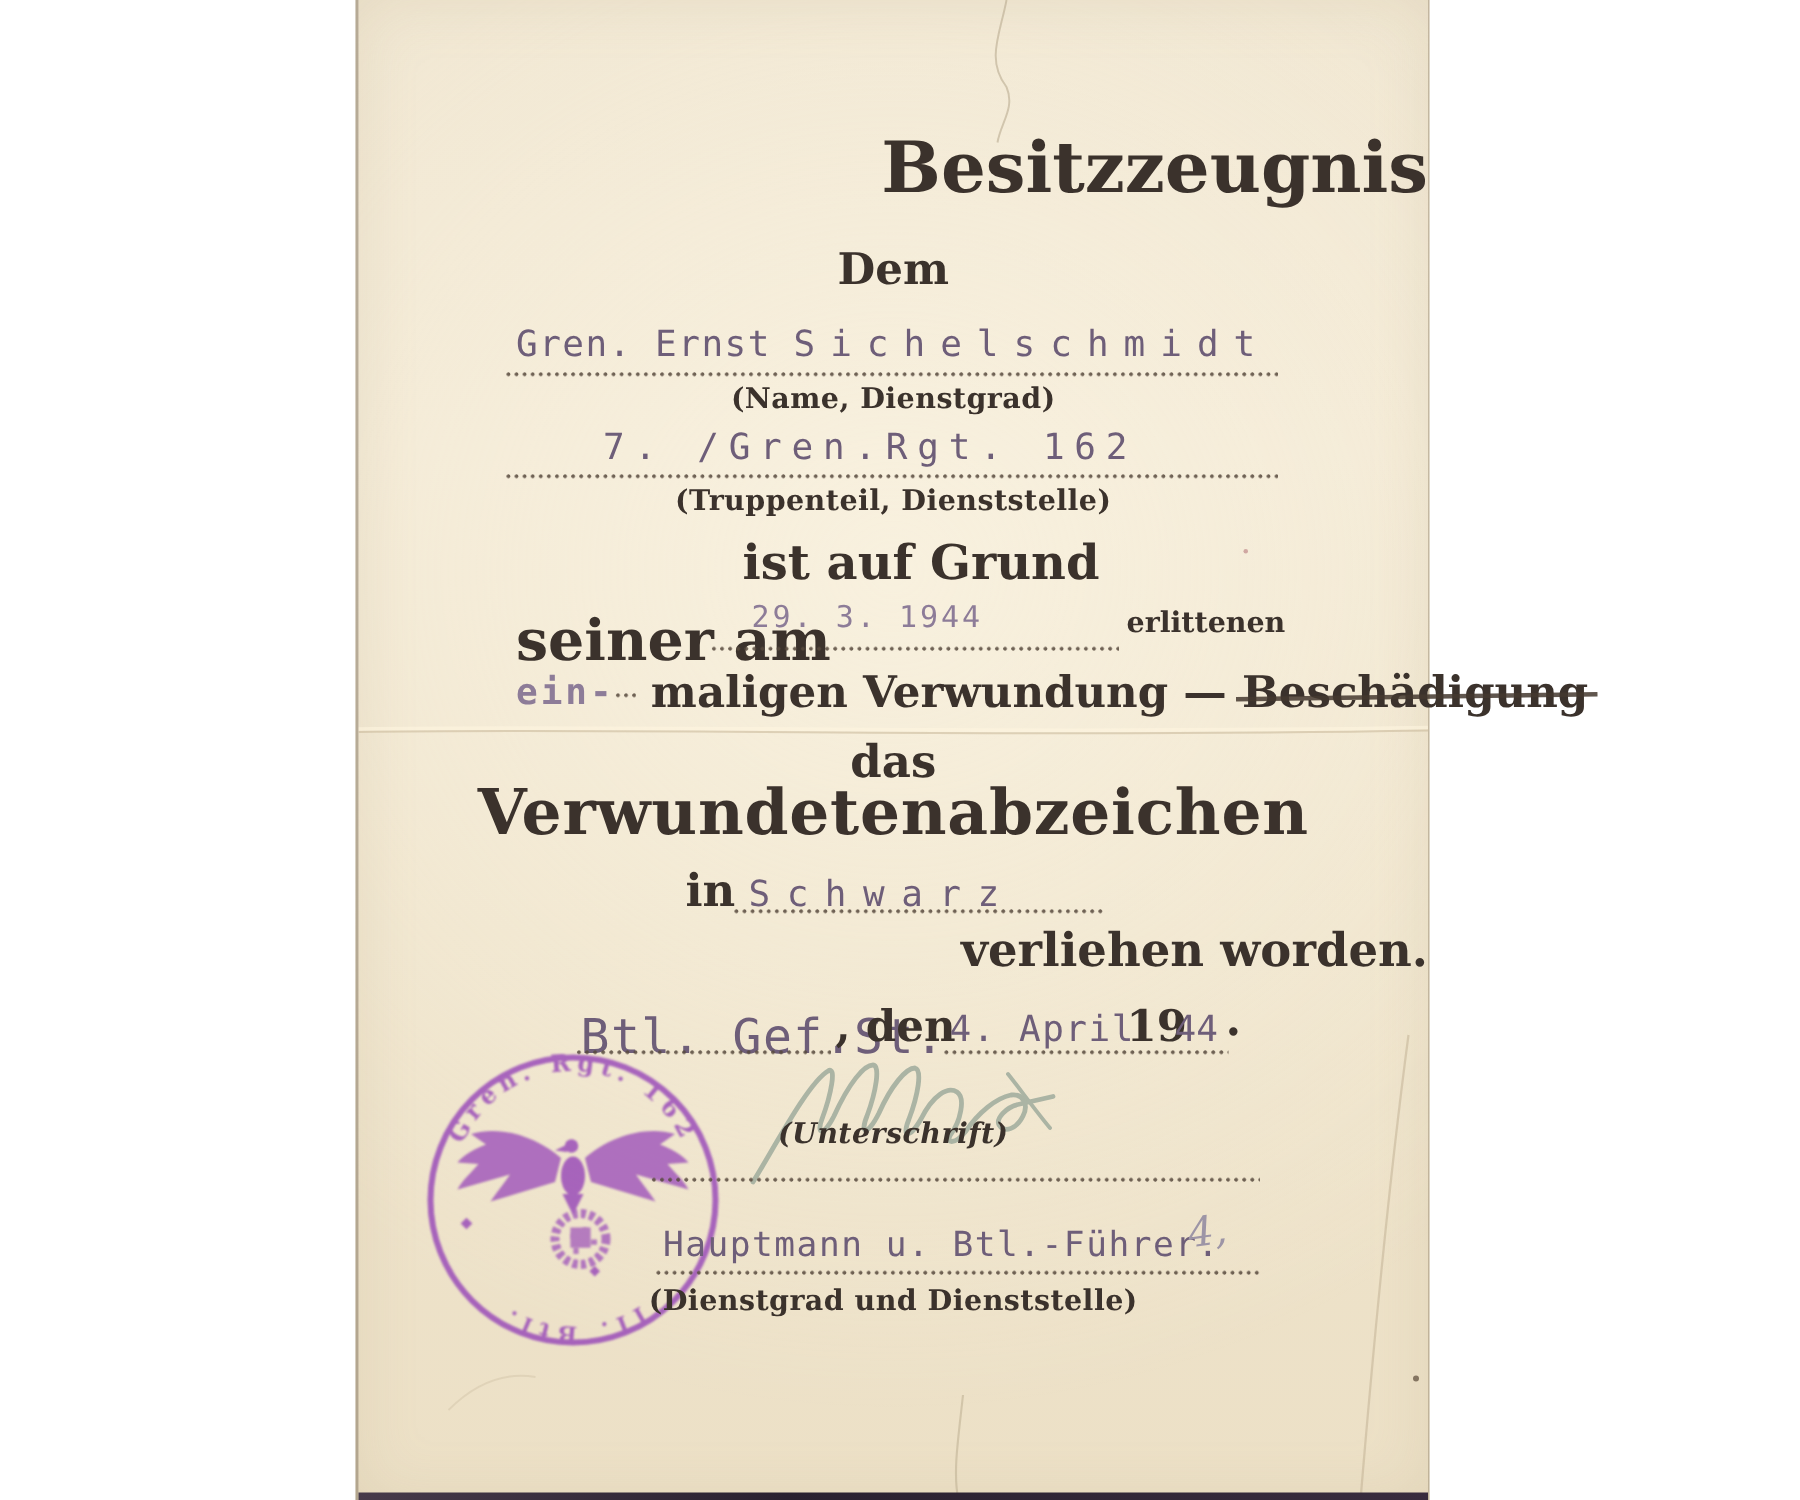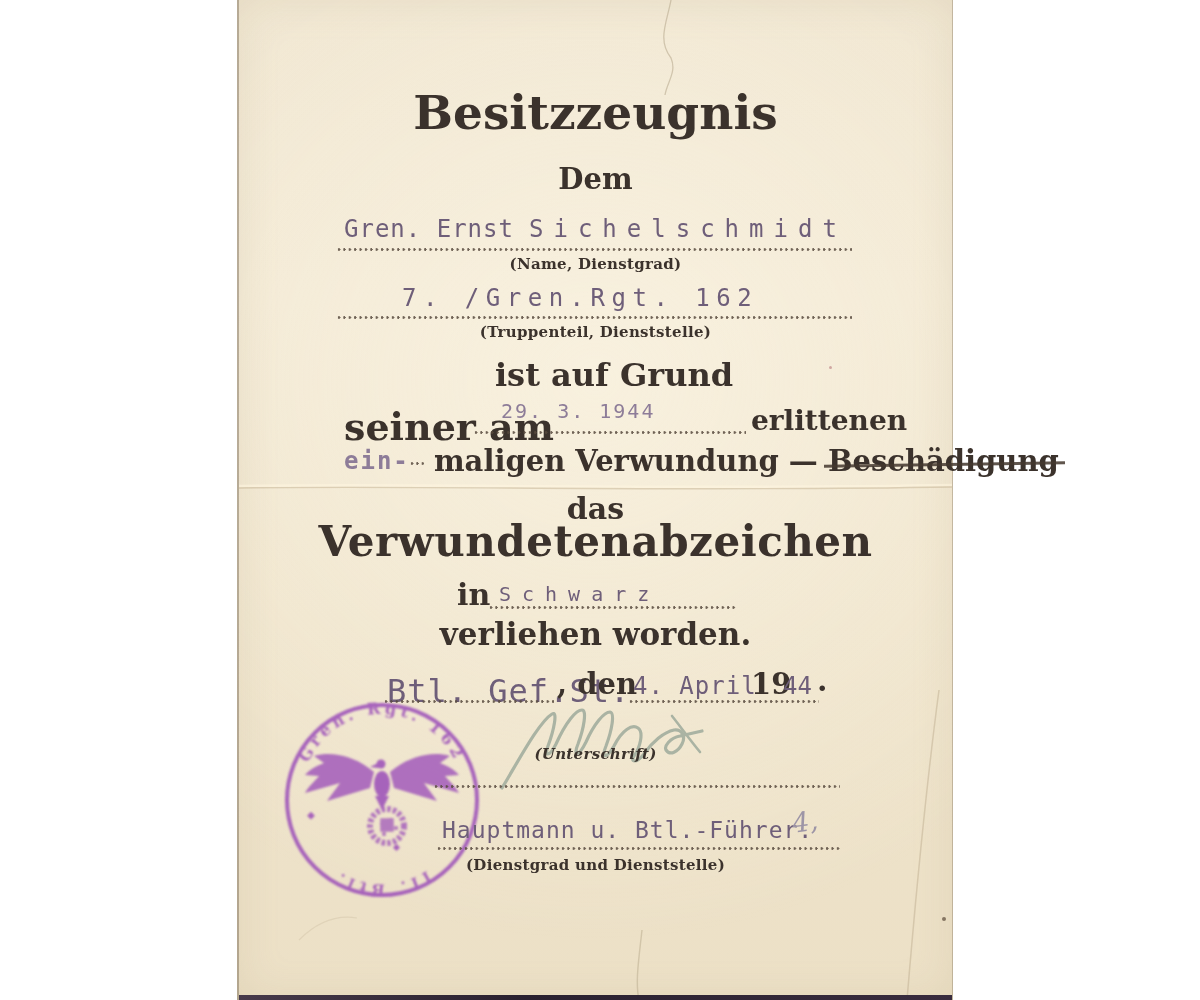--- a/index.html
+++ b/index.html
@@ -21,49 +21,49 @@
   .printed{color:#3b322c;font-weight:bold;font-family:"DejaVu Serif",serif;}
   .typed{color:#6e5e79;font-family:"DejaVu Sans Mono",monospace;white-space:nowrap;}
   .typed-faded{color:#8d7c98;font-family:"DejaVu Sans Mono",monospace;white-space:nowrap;}
   .centered{left:0;right:0;text-align:center;}
   .dots{
     height:3px;
     background-image:radial-gradient(circle at 2px 1.5px, #57493d 1.1px, rgba(0,0,0,0) 1.45px);
     background-size:5.4px 3px;background-repeat:repeat-x;
     opacity:.85;
   }
-  .caption{font-size:15px;letter-spacing:.3px;}
-  .title{top:85px;font-size:47px;letter-spacing:0px;}
+  .caption{font-size:19px;letter-spacing:.3px;}
+  .title{top:85px;font-size:47px;letter-spacing:0px;text-align:right;}
   .dem{top:162px;font-size:29px;}
   .name-prefix{left:105px;top:215px;font-size:24px;letter-spacing:1px;}
   .name-surname{left:290px;top:215px;font-size:24px;letter-spacing:10px;}
   .dots-name{left:98px;top:248px;width:515px;}
   .cap-name{top:255px;}
   .unit{left:163px;top:284px;font-size:24px;letter-spacing:6.5px;}
   .dots-unit{left:98px;top:316px;width:515px;}
   .cap-unit{top:323px;}
   .grund{top:356px;font-size:32px;padding-left:37px;}
   .seiner{left:105px;top:404px;font-size:38px;}
   .wound-date{left:262px;top:399px;font-size:20px;letter-spacing:2px;}
   .dots-date{left:235px;top:431px;width:272px;}
-  .erlittenen{left:512px;top:404px;font-size:28px;}
+  .erlittenen{left:512px;top:404px;font-size:19px;}
   .type-row{left:105px;top:444px;font-size:29px;white-space:nowrap;}
   .type-row .typed-count{font-size:24px;letter-spacing:2px;position:relative;top:-2px;}
   .mini-dots{display:inline-block;width:14px;height:3px;vertical-align:6px;}
   .struck{position:relative;display:inline-block;}
   .struck::after{
     content:"";position:absolute;left:-4px;right:-6px;top:55%;height:3px;
     background:#44382f;transform:rotate(-0.8deg);opacity:.85;
   }
   .das{top:491px;font-size:30px;}
   .award{top:517px;font-size:42px;letter-spacing:.5px;}
   .in-label{left:218px;top:577px;font-size:30px;}
-  .class-value{left:260px;top:582px;font-size:20px;letter-spacing:11px;}
+  .class-value{left:260px;top:582px;font-size:24px;letter-spacing:11px;}
   .dots-class{left:250px;top:606px;width:247px;}
-  .verliehen{top:616px;font-size:31px;}
+  .verliehen{top:616px;font-size:31px;text-align:right;}
   .place{left:148px;top:672px;font-size:32px;letter-spacing:1px;}
   .dots-place{left:145px;top:700px;width:170px;}
   .den-label{left:318px;top:667px;font-size:29px;}
   .day-month{left:394px;top:672px;font-size:24px;letter-spacing:1px;}
   .dots-day{left:390px;top:700px;width:190px;}
   .year-printed{left:512px;top:667px;font-size:29px;}
   .year-typed{left:544px;top:672px;font-size:24px;}
   .year-period{left:578px;top:663px;font-size:30px;}
   .sig-svg{left:255px;top:700px;}
   .dots-sig{left:195px;top:785px;width:406px;}

